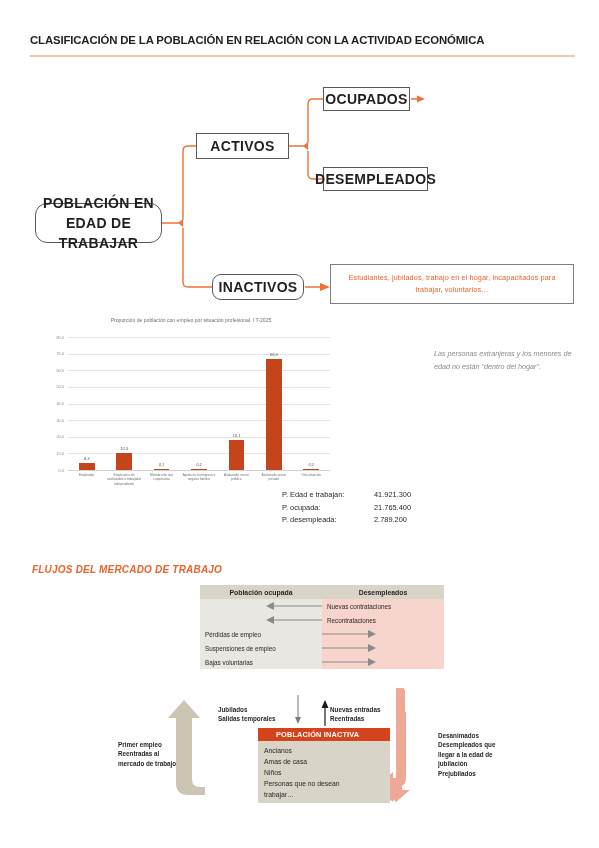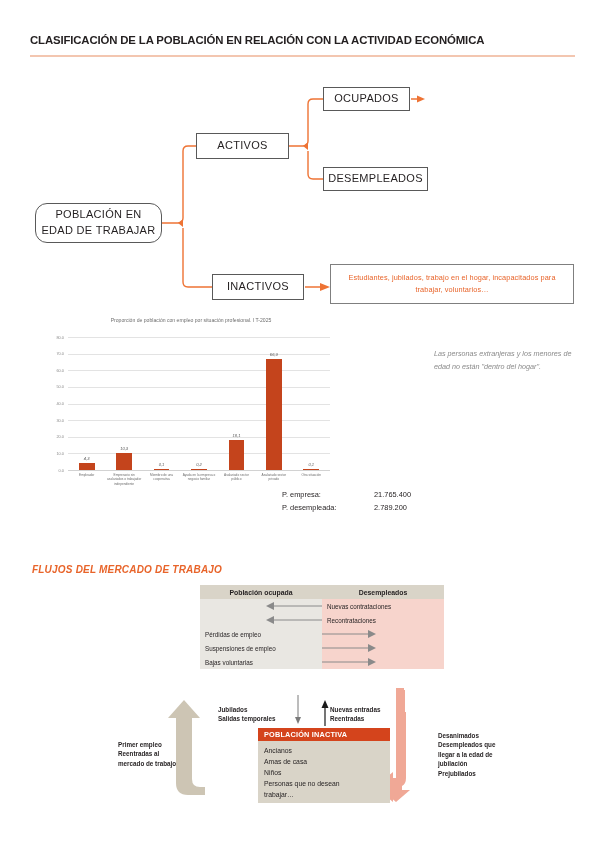--- a/index.html
+++ b/index.html
@@ -21,27 +21,27 @@
     position:absolute;left:30px;top:55px;width:545px;height:1.5px;
     background:#f3c6b0;
   }
 
   
   .dbox{
     position:absolute;border:1.2px solid #595959;background:#fff;
     box-sizing:border-box;display:flex;align-items:center;justify-content:center;
     text-align:center;
   }
-  .dbox .lbl{font-size:11px;font-weight:normal;letter-spacing:.3px;line-height:1.45;}
+  .dbox .lbl{font-size:14px;font-weight:bold;letter-spacing:.3px;line-height:1.45;}
   .obox{border:1.2px solid #7f7f7f;}
   .obox .lbl{font-size:7.3px;font-weight:normal;color:#e8642a;line-height:1.62;letter-spacing:.1px;}
 
   #box-pet{left:35px;top:203px;width:127px;height:40px;border-radius:12px;}
   #box-activos{left:196px;top:133px;width:93px;height:26px;align-items:center;}
-  #box-inactivos{left:212px;top:274px;width:92px;height:26px;}
+  #box-inactivos{left:212px;top:274px;width:92px;height:26px;border-radius:9px;}
   #box-ocupados{left:323px;top:87px;width:87px;height:24px;}
   #box-desempleados{left:323px;top:167px;width:105px;height:24px;}
   #box-cuenta{left:425px;top:62px;width:150px;height:73px;padding:3px 7px;}
   #box-estudiantes{left:330px;top:264px;width:244px;height:40px;padding:2px 8px;}
 
   
   #connectors{position:absolute;left:0;top:0;width:599px;height:330px;}
 
   
   #chart-area{position:absolute;left:40px;top:315px;width:300px;height:185px;}
@@ -103,21 +103,21 @@
   .fc.left{background:#e9e7e2;padding-left:5px;}
   .fc.right{background:#f7d4cc;padding-left:5px;}
   .fc .ftxt{font-size:6.3px;color:#231f20;}
   .fc.right .ftxt{font-size:6.3px;}
 
   #flow-arrows{position:absolute;left:0;top:0;width:599px;height:848px;pointer-events:none;}
 
   #pi-box{position:absolute;left:258px;top:728px;width:132px;}
   #pi-header{
     height:13px;background:#d4441c;color:#fff;font-size:7.3px;font-weight:bold;
-    display:flex;align-items:center;padding-left:6px;box-sizing:border-box;
+    display:flex;align-items:center;padding-left:18px;box-sizing:border-box;
     letter-spacing:.2px;
   }
   #pi-body{
     background:#d9d4c8;padding:4px 6px 3px 6px;font-size:6.8px;
     color:#231f20;line-height:1.62;
   }
 
   .sidelbl{position:absolute;font-size:6.3px;font-weight:bold;line-height:1.5;color:#231f20;}
   #lbl-jubilados{left:218px;top:705px;}
   #lbl-nuevas{left:330px;top:705px;}
@@ -219,21 +219,25 @@
         <div class="barval" style="left: 229.286px; width: 28px; top: 124.8px;">0,1</div>
         <div class="barlbl" style="left: 225.571px; width: 35.4286px;">Otra situación</div>
       </div>
     <div id="xaxis"></div>
   </div>
 
   <div id="note-extranjeras">Las personas extranjeras y los menores de edad no están "dentro del hogar".</div>
 
   <div id="stats">
       <div class="srow">
-        <div class="sk">P. empresa:</div>
+        <div class="sk">P. Edad e trabajan:</div>
+        <div class="sv">41.921.300</div>
+      </div>
+      <div class="srow">
+        <div class="sk">P. ocupada:</div>
         <div class="sv">21.765.400</div>
       </div>
       <div class="srow">
         <div class="sk">P. desempleada:</div>
         <div class="sv">2.789.200</div>
       </div>
     </div>
 
   <div id="flujos-title">FLUJOS DEL MERCADO DE TRABAJO</div>
 

